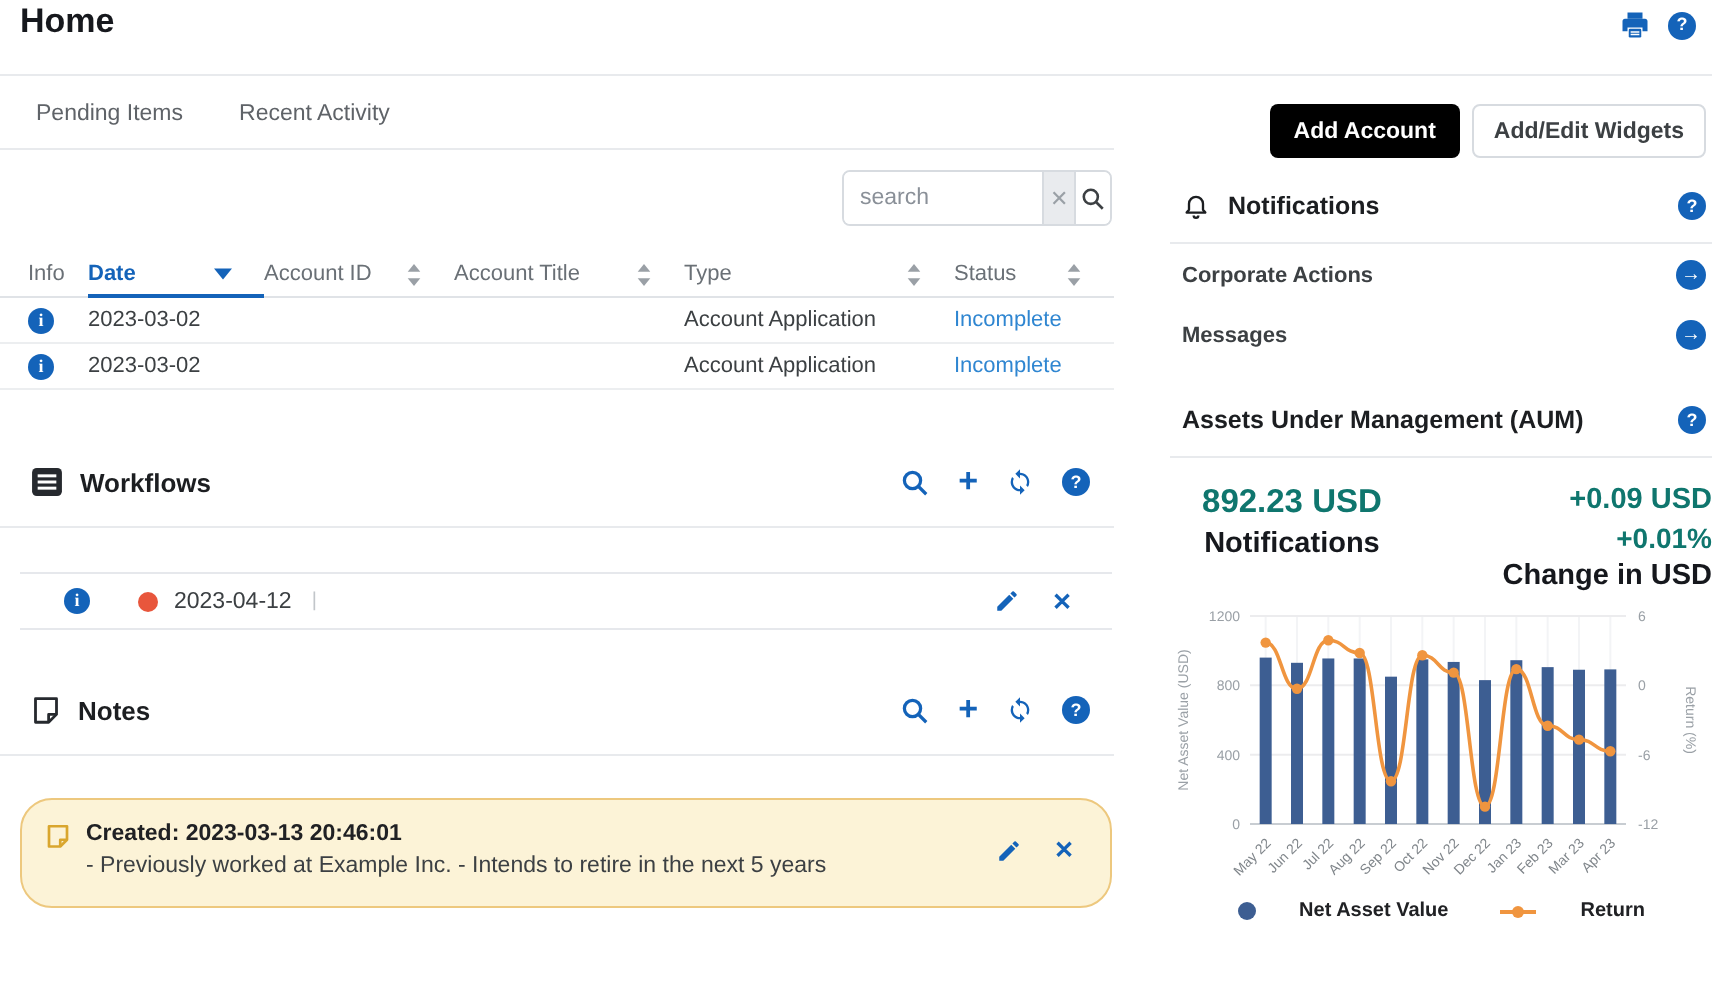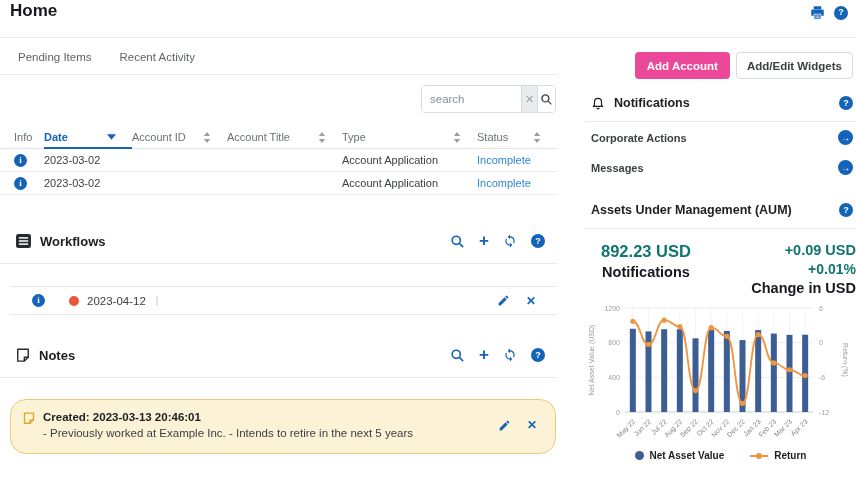--- a/index.html
+++ b/index.html
@@ -51,21 +51,21 @@
     padding:11px 18px 14px 12px; display:flex; align-items:flex-start; }
   .note-text { margin-left:8px; font-size:11.5px; }
   .note-title { font-weight:bold; color:#202124; }
   .note-body { color:#3c4043; margin-top:4px; }
   .note-actions { margin-left:auto; display:flex; gap:16px; align-items:center; align-self:center; }
 
   
   .right-col { position:absolute; left:585px; top:38px; width:271px; }
   .btn-row { display:flex; justify-content:flex-end; gap:6px; padding:14px 3px 0 0; }
   .btn { height:27px; border-radius:4px; font-size:11.5px; font-weight:bold; cursor:pointer; font-family:"Liberation Sans", sans-serif; }
-  .btn-primary { background:#ec4899; color:#fff; border:none; padding:0 12px; }
+  .btn-primary { background:#000000; color:#fff; border:none; padding:0 12px; }
   .btn-secondary { background:#fff; color:#3c4043; border:1px solid #d7dbe0; padding:0 10px; }
 
   .panel-head { display:flex; align-items:center; gap:9px; padding:0 3px 11px 6px; border-bottom:1px solid #e8eaed; }
   .panel-title { font-size:12.5px; font-weight:bold; color:#1c1e21; }
   .panel-help { margin-left:auto; }
   .notifications .panel-head { margin-top:16px;align-items:flex-end; }
   .notif-item { display:flex; align-items:center; padding:8px 3px 7px 6px; font-size:11px; font-weight:bold; color:#3c4043; }
   .arrow-badge { margin-left:auto; width:15px; height:15px; font-size:10px; font-weight:bold; }
 
   .aum .panel-head { margin-top:21px; }
@@ -74,21 +74,21 @@
   .aum-right { width:55%; text-align:right; }
   .green { color:#0f766e; }
   .aum-value { font-size:16.5px; font-weight:bold; }
   .aum-caption { font-size:14.5px; font-weight:bold; color:#16181d; margin-top:3px; }
   .aum-change-value { font-size:14.5px; font-weight:bold; }
   .aum-change-pct { font-size:14px; font-weight:bold; margin-top:3px; }
   .aum-change-caption { font-size:14.5px; font-weight:bold; color:#16181d; margin-top:3px; }
 
   .chart-wrap { margin-top:2px; }
   .legend { display:flex; justify-content:center; gap:26px; margin-top:0; }
-  .legend-item { display:flex; align-items:center; gap:6px; font-size:10px; font-weight:bold; color:#202124; }
+  .legend-item { display:flex; align-items:center; gap:22px; font-size:10px; font-weight:bold; color:#202124; }
   .legend-dot { width:9px; height:9px; border-radius:50%; background:#3d5e92; }
   .legend-line { position:relative; width:18px; height:7px; }
   .legend-line::before { content:""; position:absolute; left:0; top:3px; width:18px; height:2px; background:#f0953f; }
   .legend-line::after { content:""; position:absolute; left:6px; top:0.5px; width:6px; height:6px; border-radius:50%; background:#f0953f; }
 </style>
 </head>
 <body>
 
 <div class="page">
 

